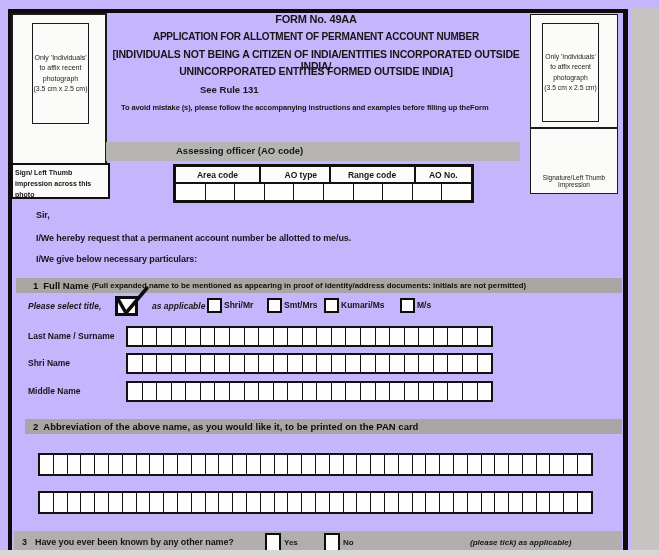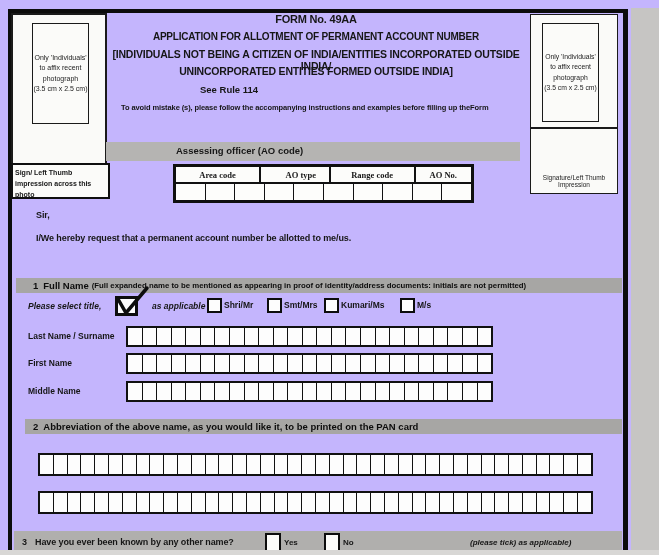--- a/index.html
+++ b/index.html
@@ -34,21 +34,21 @@
   #app-title { top:31px; font-size:10px; }
   #sub1      { top:48px; font-size:10.5px; }
   #sub2      { top:65px; font-size:10.5px; }
   #rule  { position:absolute; left:200px; top:84px;  font-size:9.5px; font-weight:bold; }
   #instr { position:absolute; left:121px; top:103px; font-size:7.5px; font-weight:bold; letter-spacing:-0.1px; }
 
   
   .ao-bar { position:absolute; left:106px; top:142px; width:414px; height:19px; background:#b5b4b2; }
   .ao-bar span { position:absolute; left:70px; top:3px; font-size:9.5px; font-weight:bold; }
   .ao-table { position:absolute; left:173px; top:164px; width:301px; border:3px solid #0f0f0f; background:#fcfcfa; box-sizing:border-box; }
-  .ao-row  { display:flex; height:17px;font-family:Liberation Serif, serif; }
+  .ao-row  { display:flex; height:17px; }
   .ao-head { border-right:2px solid #111; border-bottom:2px solid #111; display:flex; align-items:center;
              justify-content:center; font-size:8.5px; font-weight:bold; box-sizing:border-box; }
   .ao-head:last-child { border-right:none; }
   .ao-row2 { display:flex; height:16px; }
   .ao-cell { flex:1; border-right:1.5px solid #111; box-sizing:border-box; background:#fdfdfb; }
   .ao-cell:last-child { border-right:none; }
 
   
   .bodyline { position:absolute; left:36px; font-size:9px; font-weight:600; letter-spacing:-0.1px; }
   #sir  { top:210px; }
@@ -133,21 +133,21 @@
       <div>(3.5 cm x 2.5 cm)</div>
     </div>
     <div class="photoR-divider"></div>
     <div class="photoR-caption">Signature/Left Thumb Impression</div>
   </div>
 
   <div class="hdr" id="form-no">FORM No. 49AA</div>
   <div class="hdr" id="app-title">APPLICATION FOR ALLOTMENT OF PERMANENT ACCOUNT NUMBER</div>
   <div class="hdr" id="sub1">[INDIVIDUALS NOT BEING A CITIZEN OF INDIA/ENTITIES INCORPORATED OUTSIDE INDIA/</div>
   <div class="hdr" id="sub2">UNINCORPORATED ENTITIES FORMED OUTSIDE INDIA]</div>
-  <div id="rule">See Rule 114</div>
+  <div id="rule">See Rule 131</div>
   <div id="instr">To avoid mistake (s), please follow the accompanying instructions and examples before filling up theForm</div>
 
   <div class="ao-bar">
     <span>Assessing officer (AO code)</span>
   </div>
   <div class="ao-table">
     <div class="ao-row">
       <div class="ao-head" style="flex: 3 1 0%;">Area code</div>
       <div class="ao-head" style="flex: 2 1 0%; padding-left: 12px;">AO type</div>
       <div class="ao-head" style="flex: 3 1 0%;">Range code</div>
@@ -162,20 +162,21 @@
         <div class="ao-cell"></div>
         <div class="ao-cell"></div>
         <div class="ao-cell"></div>
         <div class="ao-cell"></div>
         <div class="ao-cell"></div>
       </div>
   </div>
 
   <div class="bodyline" id="sir">Sir,</div>
   <div class="bodyline" id="req">I/We hereby request that a permanent account number be allotted to me/us.</div>
+  <div class="bodyline" id="part">I/We give below necessary particulars:</div>
 
   <div class="secbar" id="s1">
     <span class="snum">1</span>
     <span class="sec-title">Full Name</span>
     <span class="sec-note">(Full expanded name to be mentioned as appearing in proof of identity/address documents: initials are not permitted)</span>
   </div>
 
   <div class="select-label">Please select title,</div>
   <div class="cb" id="cb-tick"></div>
   <svg id="tick-svg" viewBox="0 0 40 30">
@@ -213,21 +214,21 @@
       <div class="cell"></div>
       <div class="cell"></div>
       <div class="cell"></div>
       <div class="cell"></div>
       <div class="cell"></div>
       <div class="cell"></div>
       <div class="cell"></div>
       <div class="cell"></div>
       <div class="cell"></div>
     </div>
-  <div class="fieldlabel" id="lbl-first">First Name</div>
+  <div class="fieldlabel" id="lbl-first">Shri Name</div>
   <div class="strip" id="strip-first">
       <div class="cell"></div>
       <div class="cell"></div>
       <div class="cell"></div>
       <div class="cell"></div>
       <div class="cell"></div>
       <div class="cell"></div>
       <div class="cell"></div>
       <div class="cell"></div>
       <div class="cell"></div>

